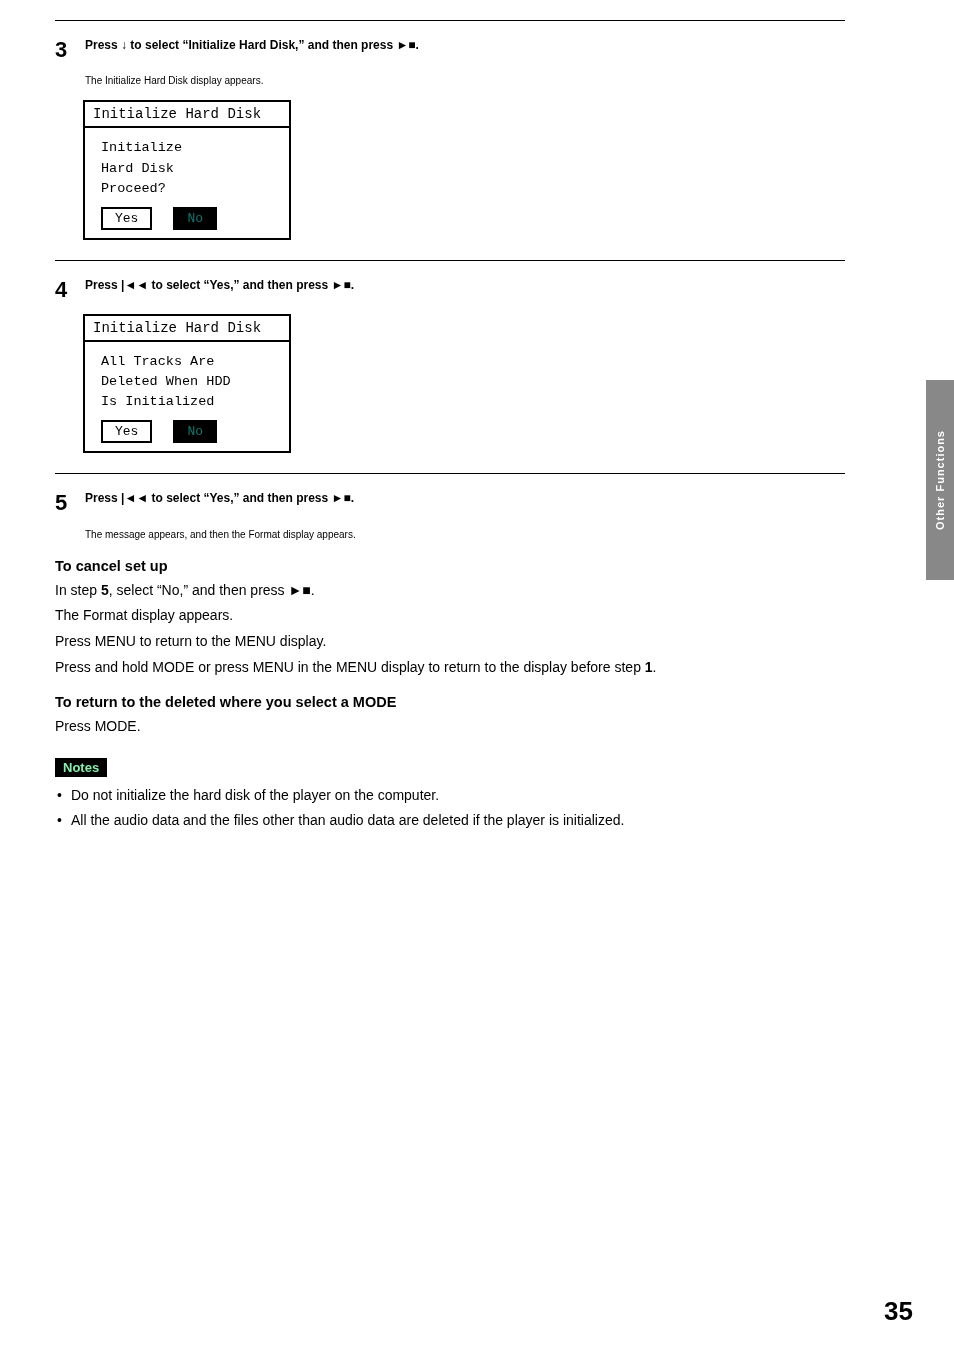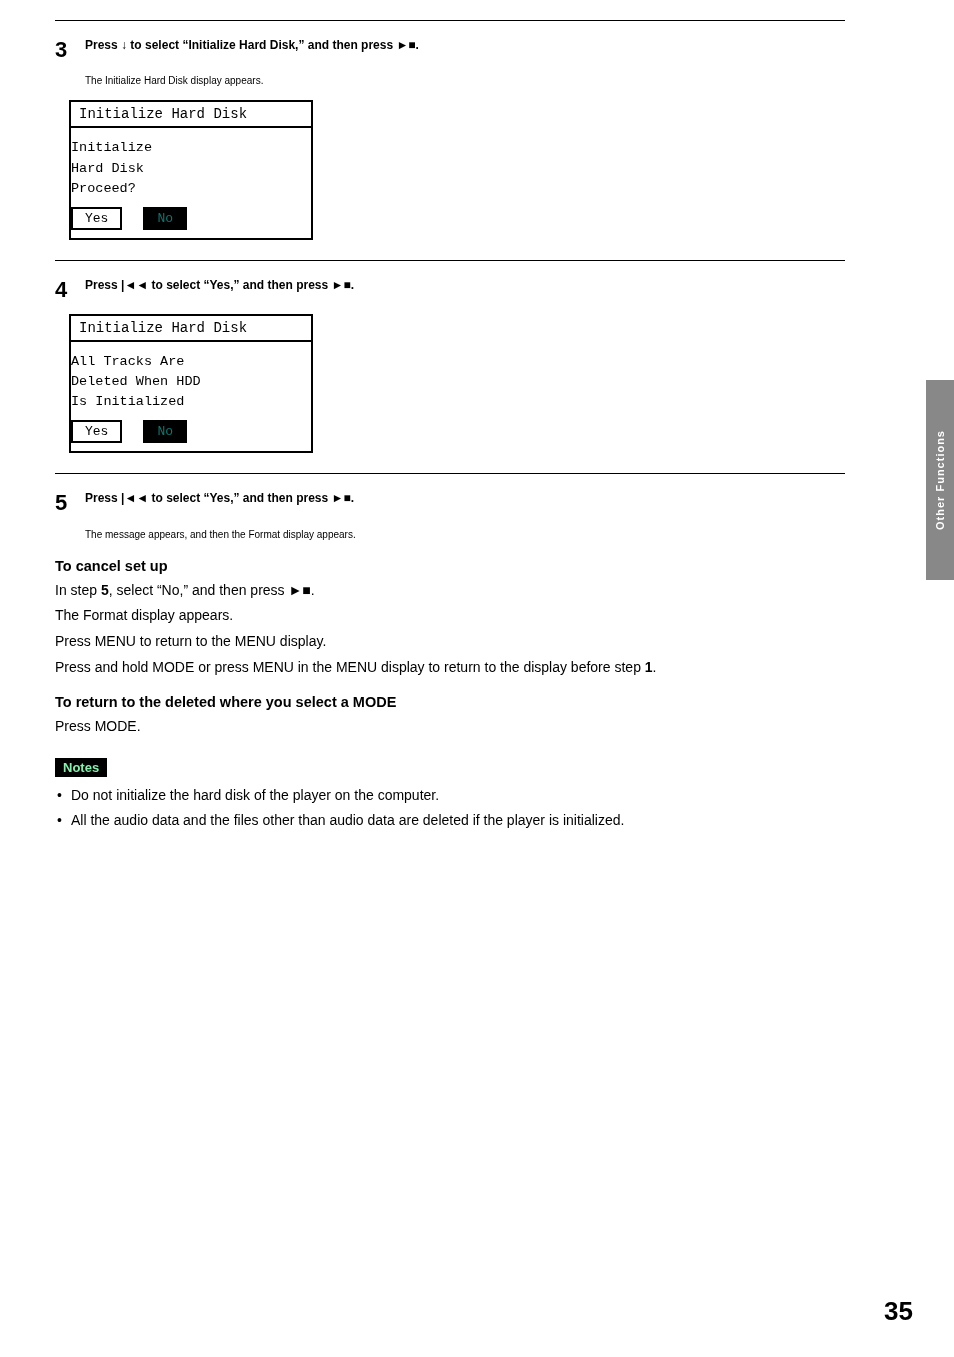--- a/index.html
+++ b/index.html
@@ -80,38 +80,38 @@
 
     .step-description {
       font-size: 10px;
       margin-left: 30px;
       margin-bottom: 12px;
       line-height: 1.5;
     }
 
     
     .lcd-display {
-      margin-left: 14px;
+      margin-left: 28px;
       margin-bottom: 20px;
       border: 2px solid #000;
-      width: 244px;
+      width: 208px;
       background: #ffffff;
       font-family: 'Courier New', Courier, monospace;
     }
 
     .lcd-title-bar {
       border-bottom: 2px solid #000;
       padding: 4px 8px;
       font-size: 14px;
       font-weight: normal;
       background: #ffffff;
     }
 
     .lcd-body {
-      padding: 10px 12px 8px 0;
+      padding: 10px 12px 8px 16px;
     }
 
     .lcd-text {
       font-size: 13.5px;
       line-height: 1.5;
       margin-bottom: 8px;
       font-family: 'Courier New', Courier, monospace;
     }
 
     .lcd-buttons {

